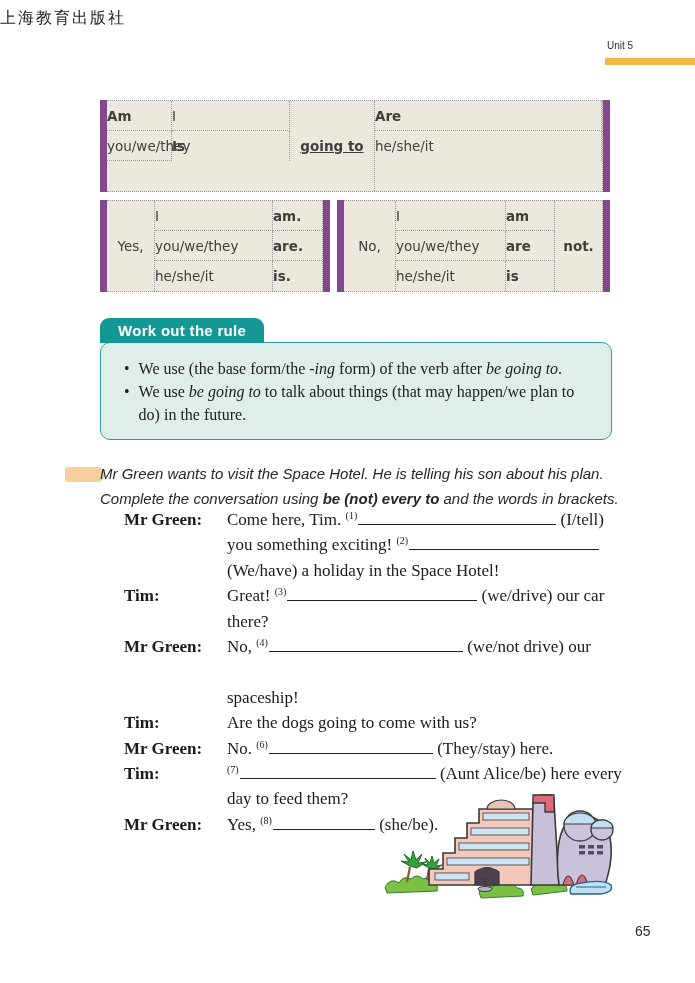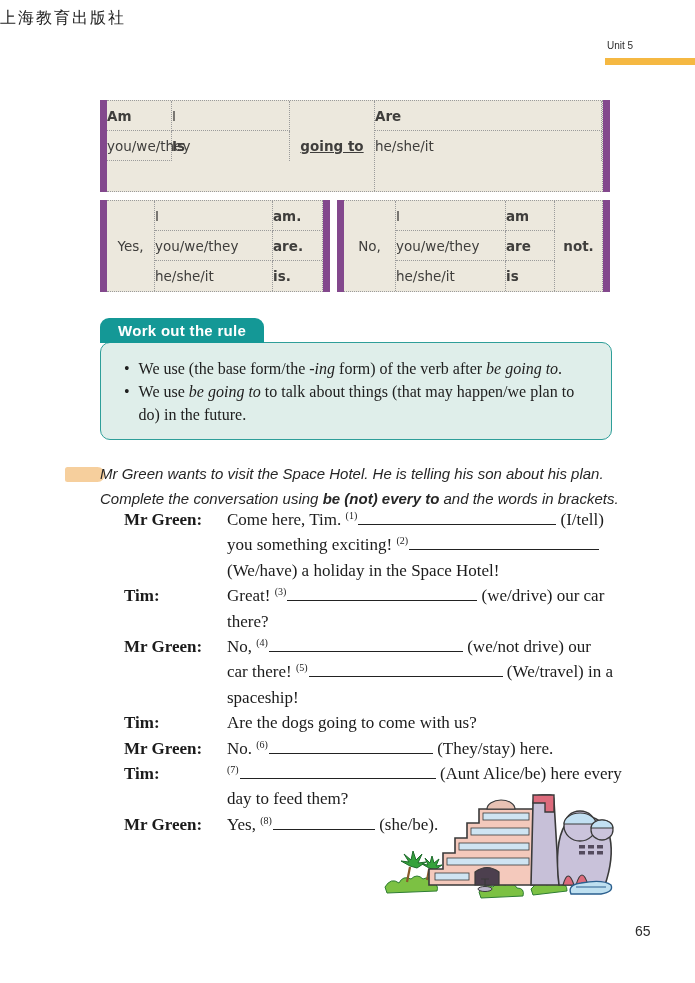--- a/index.html
+++ b/index.html
@@ -161,21 +161,20 @@
       <div class="dlg-row">
         <span class="speaker"></span>
         <span class="dlg-text"><span>there?</span></span>
       </div>
       <div class="dlg-row">
         <span class="speaker">Mr Green:</span>
         <span class="dlg-text"><span>No, </span><sup class="supnum">(4)</sup><span class="blank" style="width: 194px;"></span><span> (we/not drive) our</span></span>
       </div>
       <div class="dlg-row">
         <span class="speaker"></span>
-        <span class="dlg-text"><span>car there! </span><sup class="supnum">(5)</sup><span class="blank" style="width: 194px;"></span><span> (We/travel) in a</span></span>
       </div>
       <div class="dlg-row">
         <span class="speaker"></span>
         <span class="dlg-text"><span>spaceship!</span></span>
       </div>
       <div class="dlg-row">
         <span class="speaker">Tim:</span>
         <span class="dlg-text"><span>Are the dogs going to come with us?</span></span>
       </div>
       <div class="dlg-row">

